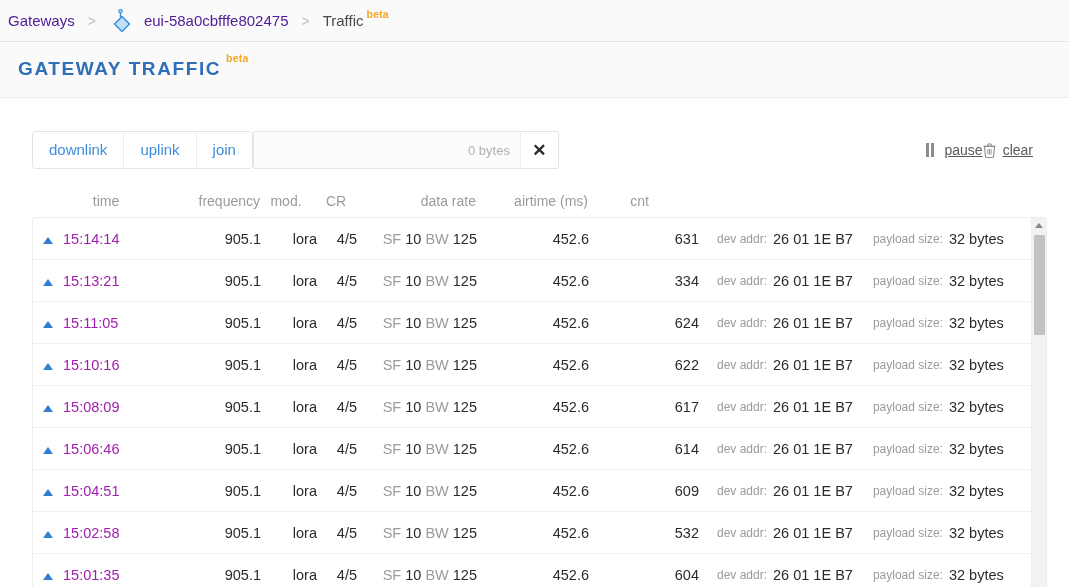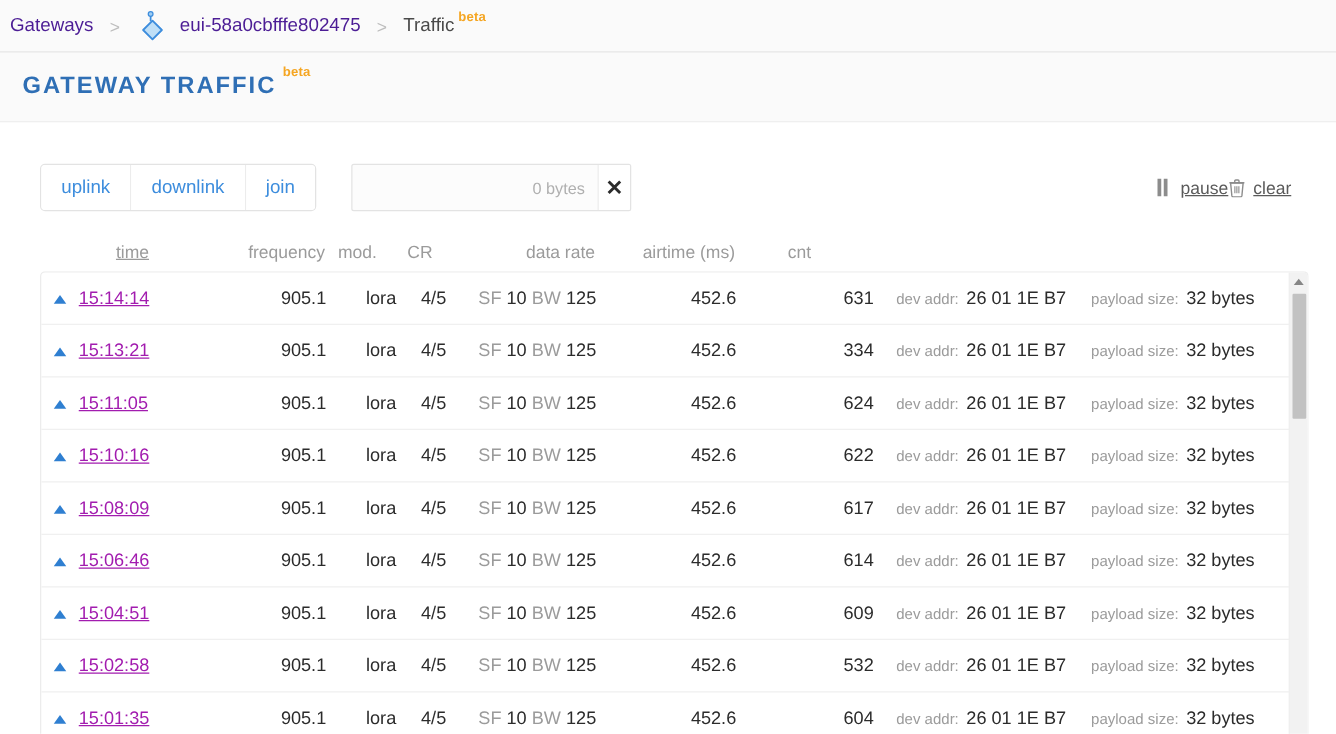--- a/index.html
+++ b/index.html
@@ -110,25 +110,24 @@
     height: 100%;
     cursor: pointer;
     font-family: "Liberation Sans", sans-serif;
     line-height: 36px;
   }
   .btn-group .gbtn:last-child { border-right: none; }
 
   .filter-box {
     display: flex;
     align-items: center;
-    margin-left: 28px;
     border: 1px solid #e3e3e3;
     border-radius: 2px;
     height: 38px;
-    width: 224px;
+    width: 306px;
     background: #fcfcfc;
     overflow: hidden;
   }
   .filter-input {
     flex: 1 1 auto;
     border: none;
     outline: none;
     background: transparent;
     height: 100%;
     font-size: 13px;
@@ -205,21 +204,21 @@
     align-items: center;
     height: 42px;
     border-bottom: 1px solid #f0f0f0;
     font-size: 14.5px;
     color: #2b2b2b;
   }
   .row:last-child { border-bottom: none; }
 
   
   .c-dir   { width: 30px;  flex: 0 0 30px;  text-align: center; }
-  .c-time  { width: 88px;  flex: 0 0 88px;  text-align: left; text-decoration: underline; }
+  .c-time  { width: 88px;  flex: 0 0 88px;  text-align: left; }
   .c-freq  { width: 110px; flex: 0 0 110px; text-align: right; }
   .c-mod   { width: 56px;  flex: 0 0 56px;  text-align: right; }
   .c-cr    { width: 40px;  flex: 0 0 40px;  text-align: right; }
   .c-rate  { width: 120px; flex: 0 0 120px; text-align: right; }
   .c-air   { width: 112px; flex: 0 0 112px; text-align: right; }
   .c-cnt   { width: 110px; flex: 0 0 110px; text-align: right; padding-left: 15px; }
   .c-rest  { flex: 1 1 auto; padding-left: 18px; display: flex; align-items: center; gap: 6px; white-space: nowrap; }
 
   .thead .c-time  { text-align: center; }
   .thead .c-mod   { text-align: center; padding-right: 4px; }
@@ -300,22 +299,22 @@
 <div class="page-header">
   <h1 class="page-title">
     <span>GATEWAY TRAFFIC</span><span class="beta-badge">beta</span>
   </h1>
 </div>
 
 <div class="content">
 
   <div class="toolbar">
     <div class="btn-group">
+      <button class="gbtn">downlink</button>
       <button class="gbtn">uplink</button>
-      <button class="gbtn">downlink</button>
       <button class="gbtn">join</button>
     </div>
 
     <div class="filter-box">
       <input class="filter-input" type="text" placeholder="0 bytes" style="">
       <div class="clear-x">✕</div>
     </div>
 
     <div class="toolbar-right">
       <div class="tr-action">

